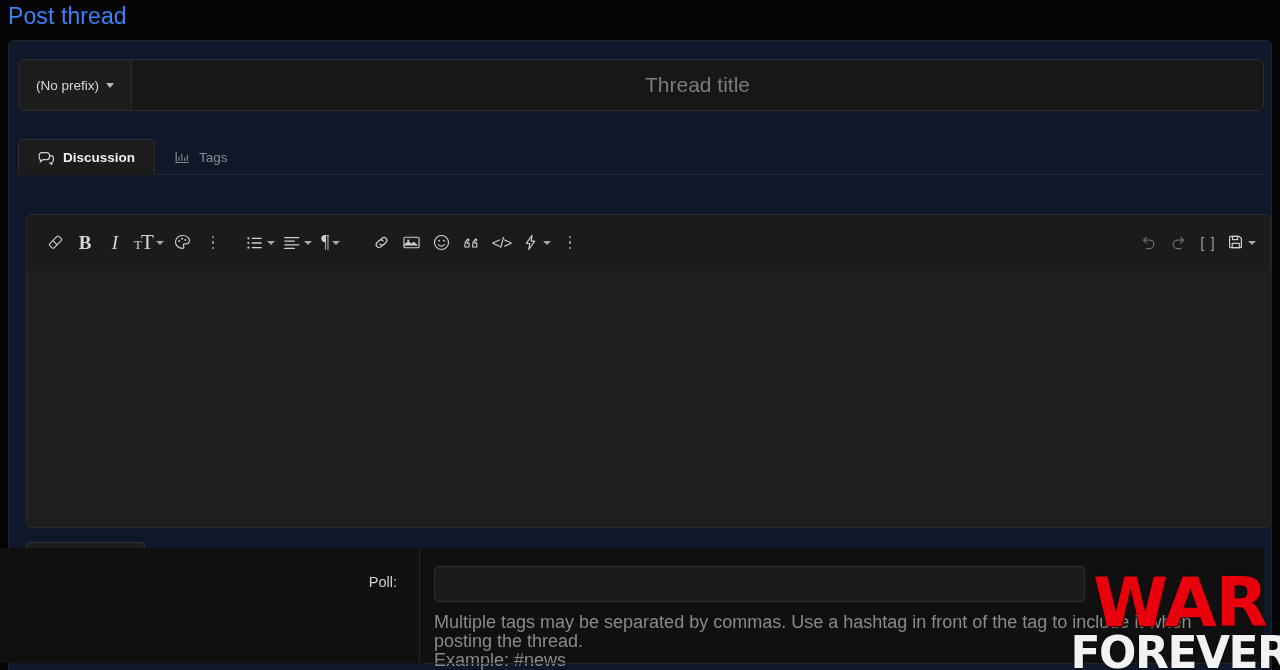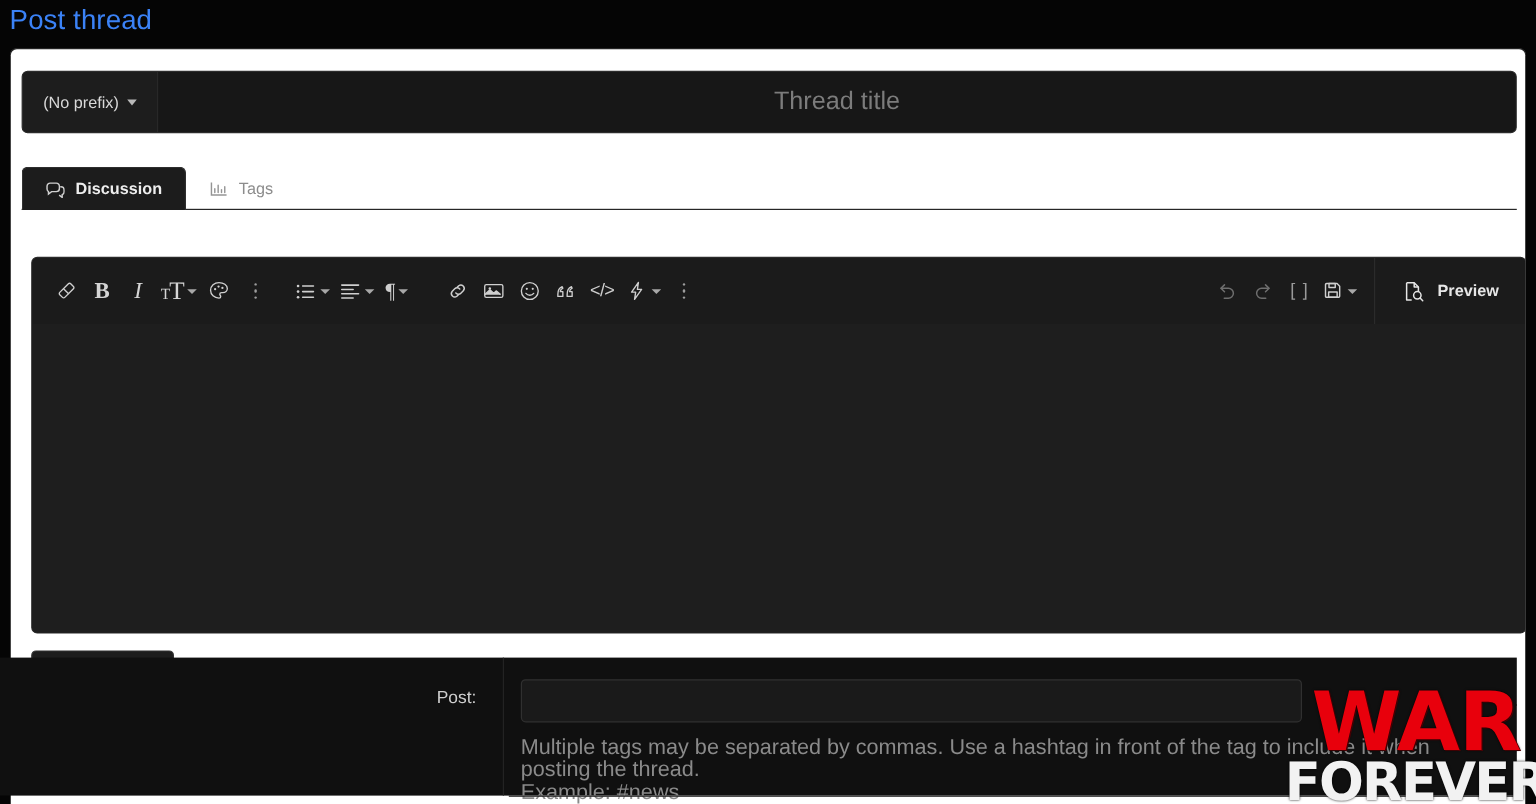--- a/index.html
+++ b/index.html
@@ -33,21 +33,21 @@
     white-space: nowrap;
   }
 
   
   .form-panel {
     position: absolute;
     left: 8px;
     top: 40px;
     width: 1264px;
     height: 630px;
-    background: #ffffff;
+    background: #0f172a;
     border: 1px solid #242424;
     border-radius: 6px 6px 0 0;
     border-bottom: none;
     overflow: hidden;
   }
 
   
   .title-row {
     position: absolute;
     left: 9px;
@@ -529,53 +529,41 @@
           <div class="tbtn">
             <span>
               <svg width="18" height="18" viewBox="0 0 18 18" fill="none" stroke="#cfcfcf" stroke-width="1.2" stroke-linejoin="round">
                 <path d="M2.6 3.2a.9.9 0 0 1 .9-.9h8.7l2.2 2.2v8.3a.9.9 0 0 1-.9.9H3.5a.9.9 0 0 1-.9-.9z"></path>
                 <path d="M5.5 2.3h5.2v3.3H5.5zM5.2 9.3h7.1v4.4H5.2z"></path>
               </svg>
             </span>
             <span class="dcaret"></span>
           </div>
           <div class="preview-sep"></div>
-          <div class="preview-btn">
-            <span>
-              <svg width="20" height="20" viewBox="0 0 20 20" fill="none" stroke="#e6e6e6" stroke-width="1.25" stroke-linejoin="round">
-                <path d="M4.2 2.6h6.3l3.5 3.5v4.2"></path>
-                <path d="M4.2 2.6v14.3h4.2"></path>
-                <path d="M10.5 2.6v3.5h3.5"></path>
-                <circle cx="13.1" cy="13.1" r="3.1"></circle>
-                <path d="M15.4 15.4 17.6 17.6" stroke-linecap="round"></path>
-              </svg>
-            </span>
-            <span>Preview</span>
-          </div>
         </div>
       </div>
 
       <div class="editor-body" contenteditable="true" style=""></div>
     </div>
 
     <div class="attach-btn">
       <span>
         <svg width="16" height="16" viewBox="0 0 18 18" fill="none" stroke="#e4e4e4" stroke-width="1.3" stroke-linecap="round" stroke-linejoin="round">
           <path d="M13.6 8.2 8.1 13.7a3.2 3.2 0 0 1-4.5-4.5l6-6a2.2 2.2 0 0 1 3.1 3.1l-6 6a1.1 1.1 0 0 1-1.6-1.6l5.4-5.4"></path>
         </svg>
       </span>
       <span>Attach files</span>
     </div>
 
     <div class="tags-sep"></div>
   </div>
 
   <div class="tags-row">
     <div class="tags-label-col">
-      <span class="tags-label">Post:</span>
+      <span class="tags-label">Poll:</span>
     </div>
     <div class="tags-input-col">
       <input class="tags-input" type="text" value="" placeholder="" style="">
       <div class="tags-hint">
         <div>Multiple tags may be separated by commas. Use a hashtag in front of the tag to include it when posting the thread.</div>
         <div>Example: #news</div>
       </div>
     </div>
   </div>
   <div class="tags-bottom-sep"></div>

